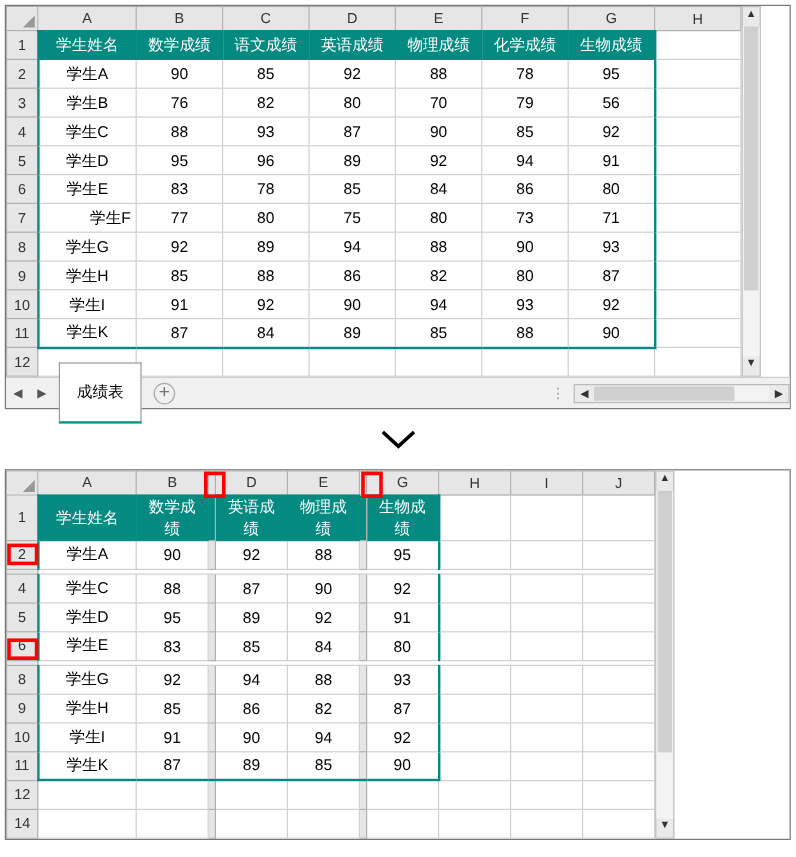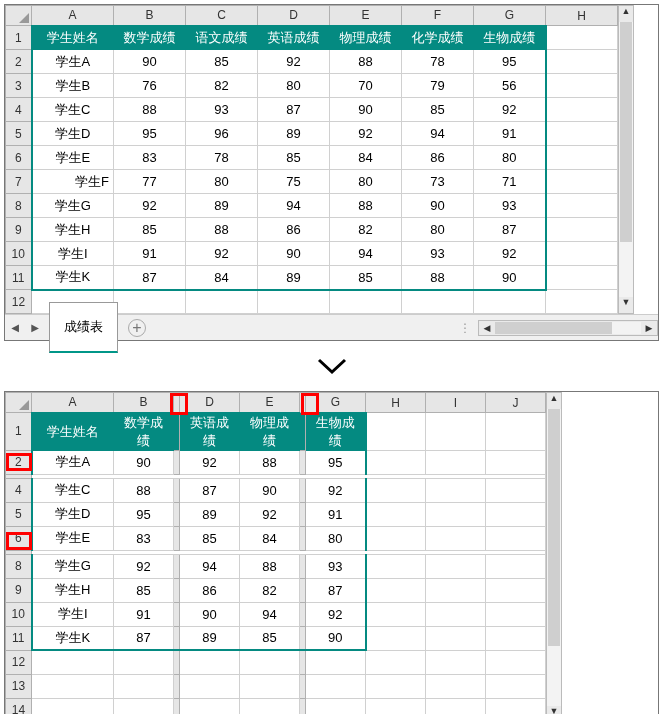--- a/index.html
+++ b/index.html
@@ -483,33 +483,20 @@
             <td class="narrow-gap"></td>
             <td class="cell"></td>
             <td class="cell"></td>
             <td class="narrow-gap"></td>
             <td class="cell"></td>
             <td class="cell"></td>
             <td class="cell"></td>
             <td class="cell"></td>
           </tr>
   <tr>
-            <td class="row-header">13</td>
-            <td class="cell"></td>
-            <td class="cell"></td>
-            <td class="narrow-gap"></td>
-            <td class="cell"></td>
-            <td class="cell"></td>
-            <td class="narrow-gap"></td>
-            <td class="cell"></td>
-            <td class="cell"></td>
-            <td class="cell"></td>
-            <td class="cell"></td>
-          </tr>
-  <tr>
             <td class="row-header">14</td>
             <td class="cell"></td>
             <td class="cell"></td>
             <td class="narrow-gap"></td>
             <td class="cell"></td>
             <td class="cell"></td>
             <td class="narrow-gap"></td>
             <td class="cell"></td>
             <td class="cell"></td>
             <td class="cell"></td>

